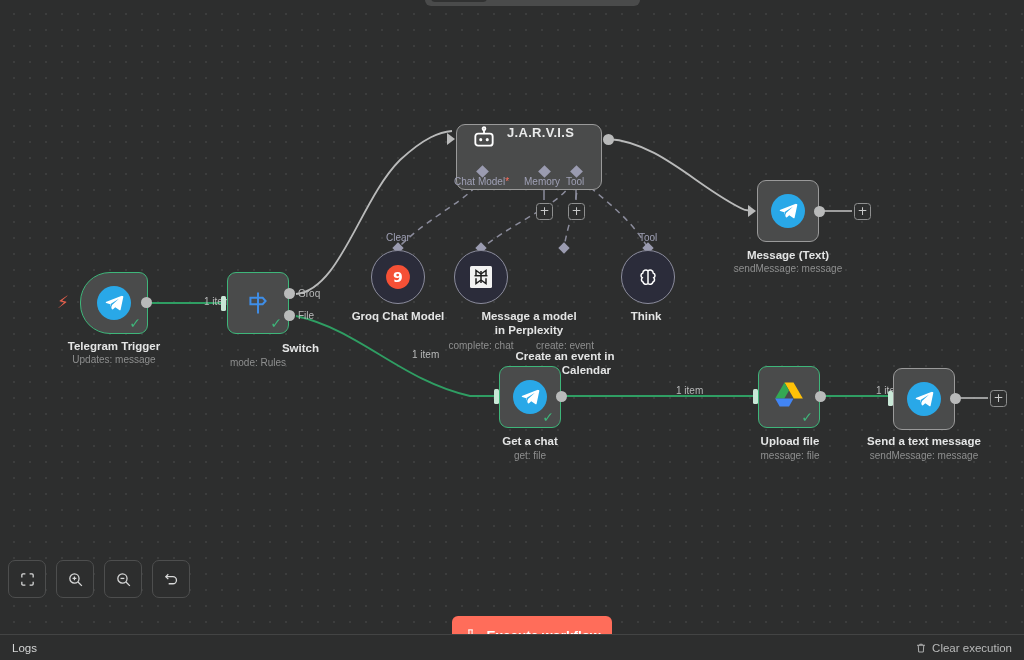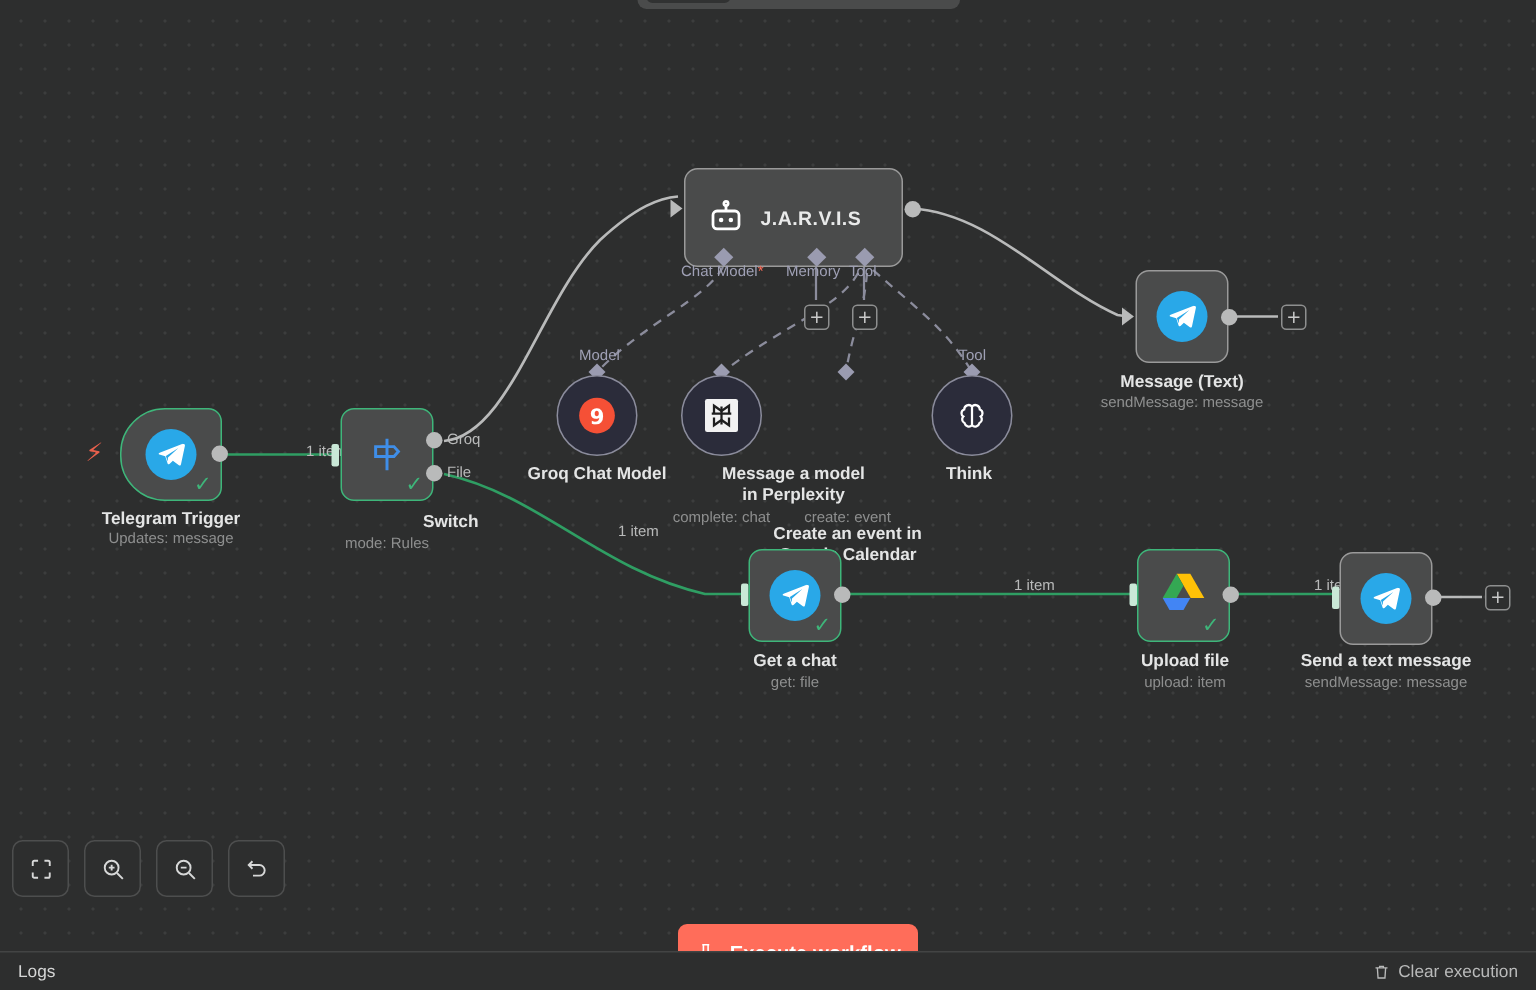--- a/index.html
+++ b/index.html
@@ -111,24 +111,24 @@
     color: #b9baba; font-size: 10px; white-space: nowrap;
   }
   .conn-label {
     position: absolute;
     color: #9fa0b5; font-size: 10px; white-space: nowrap;
   }
   .conn-label .req { color: #ff6d5a; }
 
   
   #node-jarvis {
-    position: absolute; left: 456px; top: 112px;
+    position: absolute; left: 456px; top: 124px;
     width: 146px; height: 66px;
     background: #4a4b4b; border: 1.6px solid #9a9a9a; border-radius: 9px;
-    display: flex; align-items: center; gap: 10px; padding-left: 14px;
+    display: flex; align-items: flex-start; gap: 10px; padding-left: 14px;
   }
   #node-jarvis .title {
     color: #e9eaea; font-size: 13px; font-weight: bold; letter-spacing: .3px;
   }
 
   
   .diamond {
     position: absolute; width: 9px; height: 9px;
     background: #9a9bb0; transform: rotate(45deg);
   }
@@ -259,21 +259,21 @@
   </div>
   <div class="diamond" style="left:540px; top:167px;"></div>
   <div class="conn-label" style="left:524px; top:176px;">Memory</div>
   <div class="diamond" style="left:572px; top:167px;"></div>
   <div class="conn-label" style="left:566px; top:176px;">Tool</div>
 
   <div class="plus-box" style="left:536px; top:203px;">+</div>
   <div class="plus-box" style="left:568px; top:203px;">+</div>
 
   <div class="diamond small" style="left:394px; top:244px;"></div>
-  <div class="port-label" style="left:386px; top:232px; color:#9fa0b5;">Model</div>
+  <div class="port-label" style="left:386px; top:232px; color:#9fa0b5;">Clear</div>
   <div class="subnode" style="left:371px; top:250px;">
     <div class="ic">
       <svg viewBox="0 0 24 24" width="26" height="26">
         <circle cx="12" cy="12" r="11" fill="#f55036"></circle>
         <text x="12" y="17" font-size="13" font-weight="bold" fill="#ffffff" text-anchor="middle" font-family="DejaVu Sans, sans-serif">9</text>
       </svg>
     </div>
   </div>
   <div class="node-label" style="left:343px; top:309px; width:110px;">Groq Chat Model</div>
 
@@ -350,21 +350,21 @@
         <path d="M8.6 2.6 1.6 14.7h6.9l3.5-6.1z" fill="#34a853"></path>
         <path d="M1.6 14.7h13.8l-3.4 6H5z" fill="#4285f4"></path>
         <path d="M8.6 2.6 5.1 8.7l6.9 12 3.4-6z" fill="#188038" opacity="0"></path>
         <path d="M15.4 2.6h-6.8L5.2 8.6l3.4 6.1 6.8-12.1z" fill="#34a853" opacity="0"></path>
       </svg>
     </div>
     <span class="chk">✓</span>
   </div>
   <div class="dot-out" style="left:815px; top:391px;"></div>
   <div class="node-label" style="left:735px; top:434px; width:110px;">Upload file</div>
-  <div class="node-sub" style="left:735px; top:449px; width:110px;">upload: item</div>
+  <div class="node-sub" style="left:735px; top:449px; width:110px;">message: file</div>
   <div class="item-label" style="left:840px; top:385px;">1 item</div>
 
   <div class="in-bar green" style="left:888px; top:391px;"></div>
   <div class="node" style="left:893px; top:368px;">
     <div class="tg">
       <svg viewBox="0 0 24 24" fill="#ffffff">
           <path d="M21.4 3.3 2.9 10.5c-1 .4-1 1.2-.2 1.4l4.7 1.5 1.8 5.5c.2.6.4.8 1 .8.5 0 .7-.2 1-.5l2.3-2.2 4.8 3.5c.9.5 1.5.2 1.7-.8l3.1-14.6c.3-1.2-.5-1.8-1.7-1.3zM7.9 13.1l10-6.3-8.3 7.5-.3 3.3-1.4-4.5z"></path>
         </svg>
     </div>
   </div>

